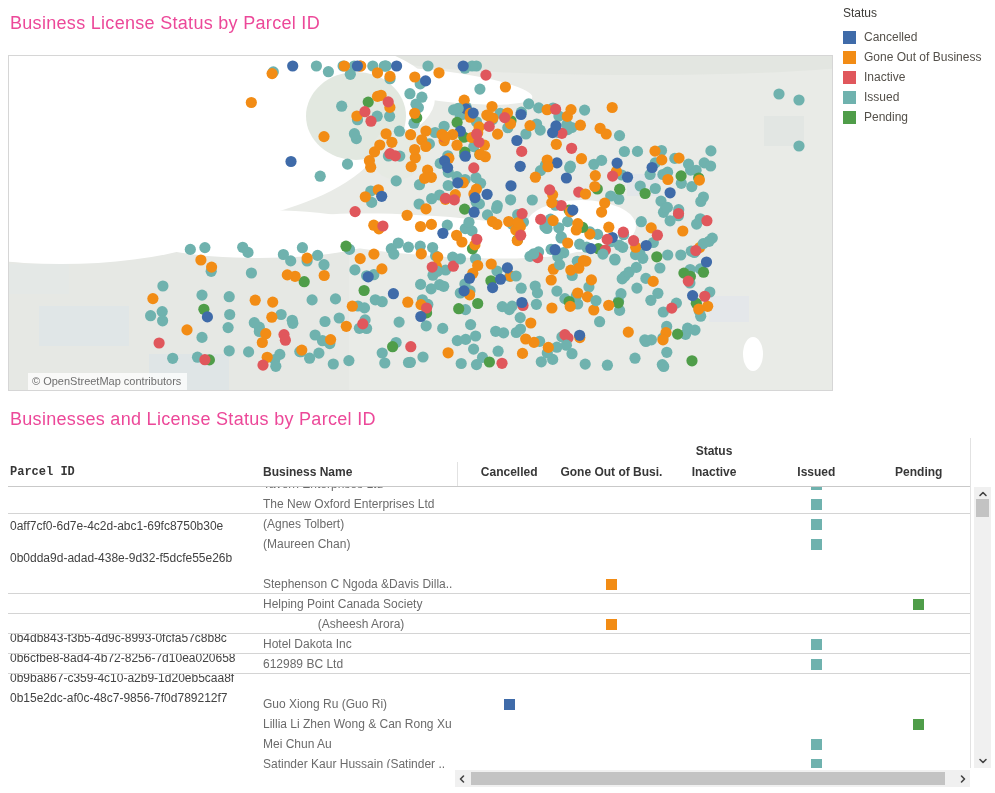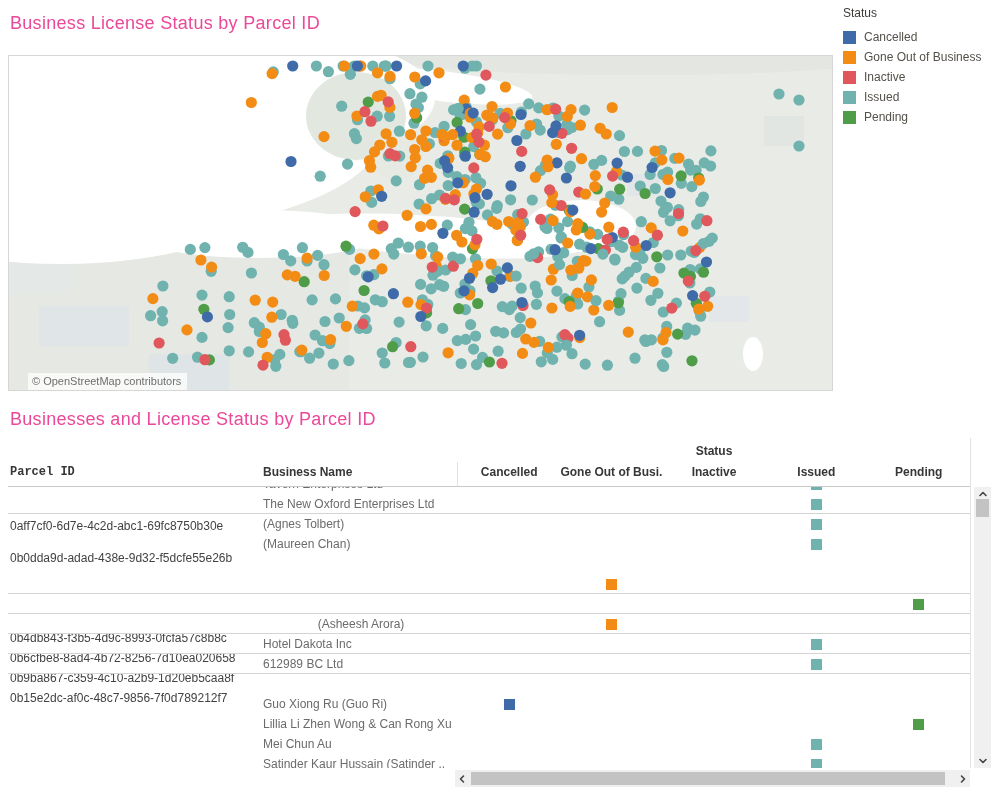--- a/index.html
+++ b/index.html
@@ -781,25 +781,27 @@
       <div class="trow" style="top: 40px;">
         <div class="pid">0b0dda9d-adad-438e-9d32-f5dcfe55e26b</div>
         <div class="bname">(Agnes Tolbert)</div>
         <div class="mark" style="left: 802.9px; background: rgb(111, 178, 174);"></div>
       </div>
       <div class="trow" style="top: 60px;">
         <div class="bname">(Maureen Chan)</div>
         <div class="mark" style="left: 802.9px; background: rgb(111, 178, 174);"></div>
       </div>
       <div class="trow" style="top: 100px;">
+        <div class="bname">Stephenson C Ngoda &amp;Davis Dilla..</div>
         <div class="mark" style="left: 598.1px; background: rgb(242, 140, 21);"></div>
       </div>
       <div class="gsep" style="top: 119px;"></div>
       <div class="trow" style="top: 120px;">
         <div class="pid">0b4db843-f3b5-4d9c-8993-0fcfa57c8b8c</div>
+        <div class="bname">Helping Point Canada Society</div>
         <div class="mark" style="left: 905.3px; background: rgb(79, 157, 73);"></div>
       </div>
       <div class="gsep" style="top: 139px;"></div>
       <div class="trow" style="top: 140px; text-align: center;">
         <div class="pid">0b6cfbe8-8ad4-4b72-8256-7d10ea020658</div>
         <div class="bname">(Asheesh Arora)</div>
         <div class="mark" style="left: 598.1px; background: rgb(242, 140, 21);"></div>
       </div>
       <div class="gsep" style="top: 159px;"></div>
       <div class="trow" style="top: 160px;">

